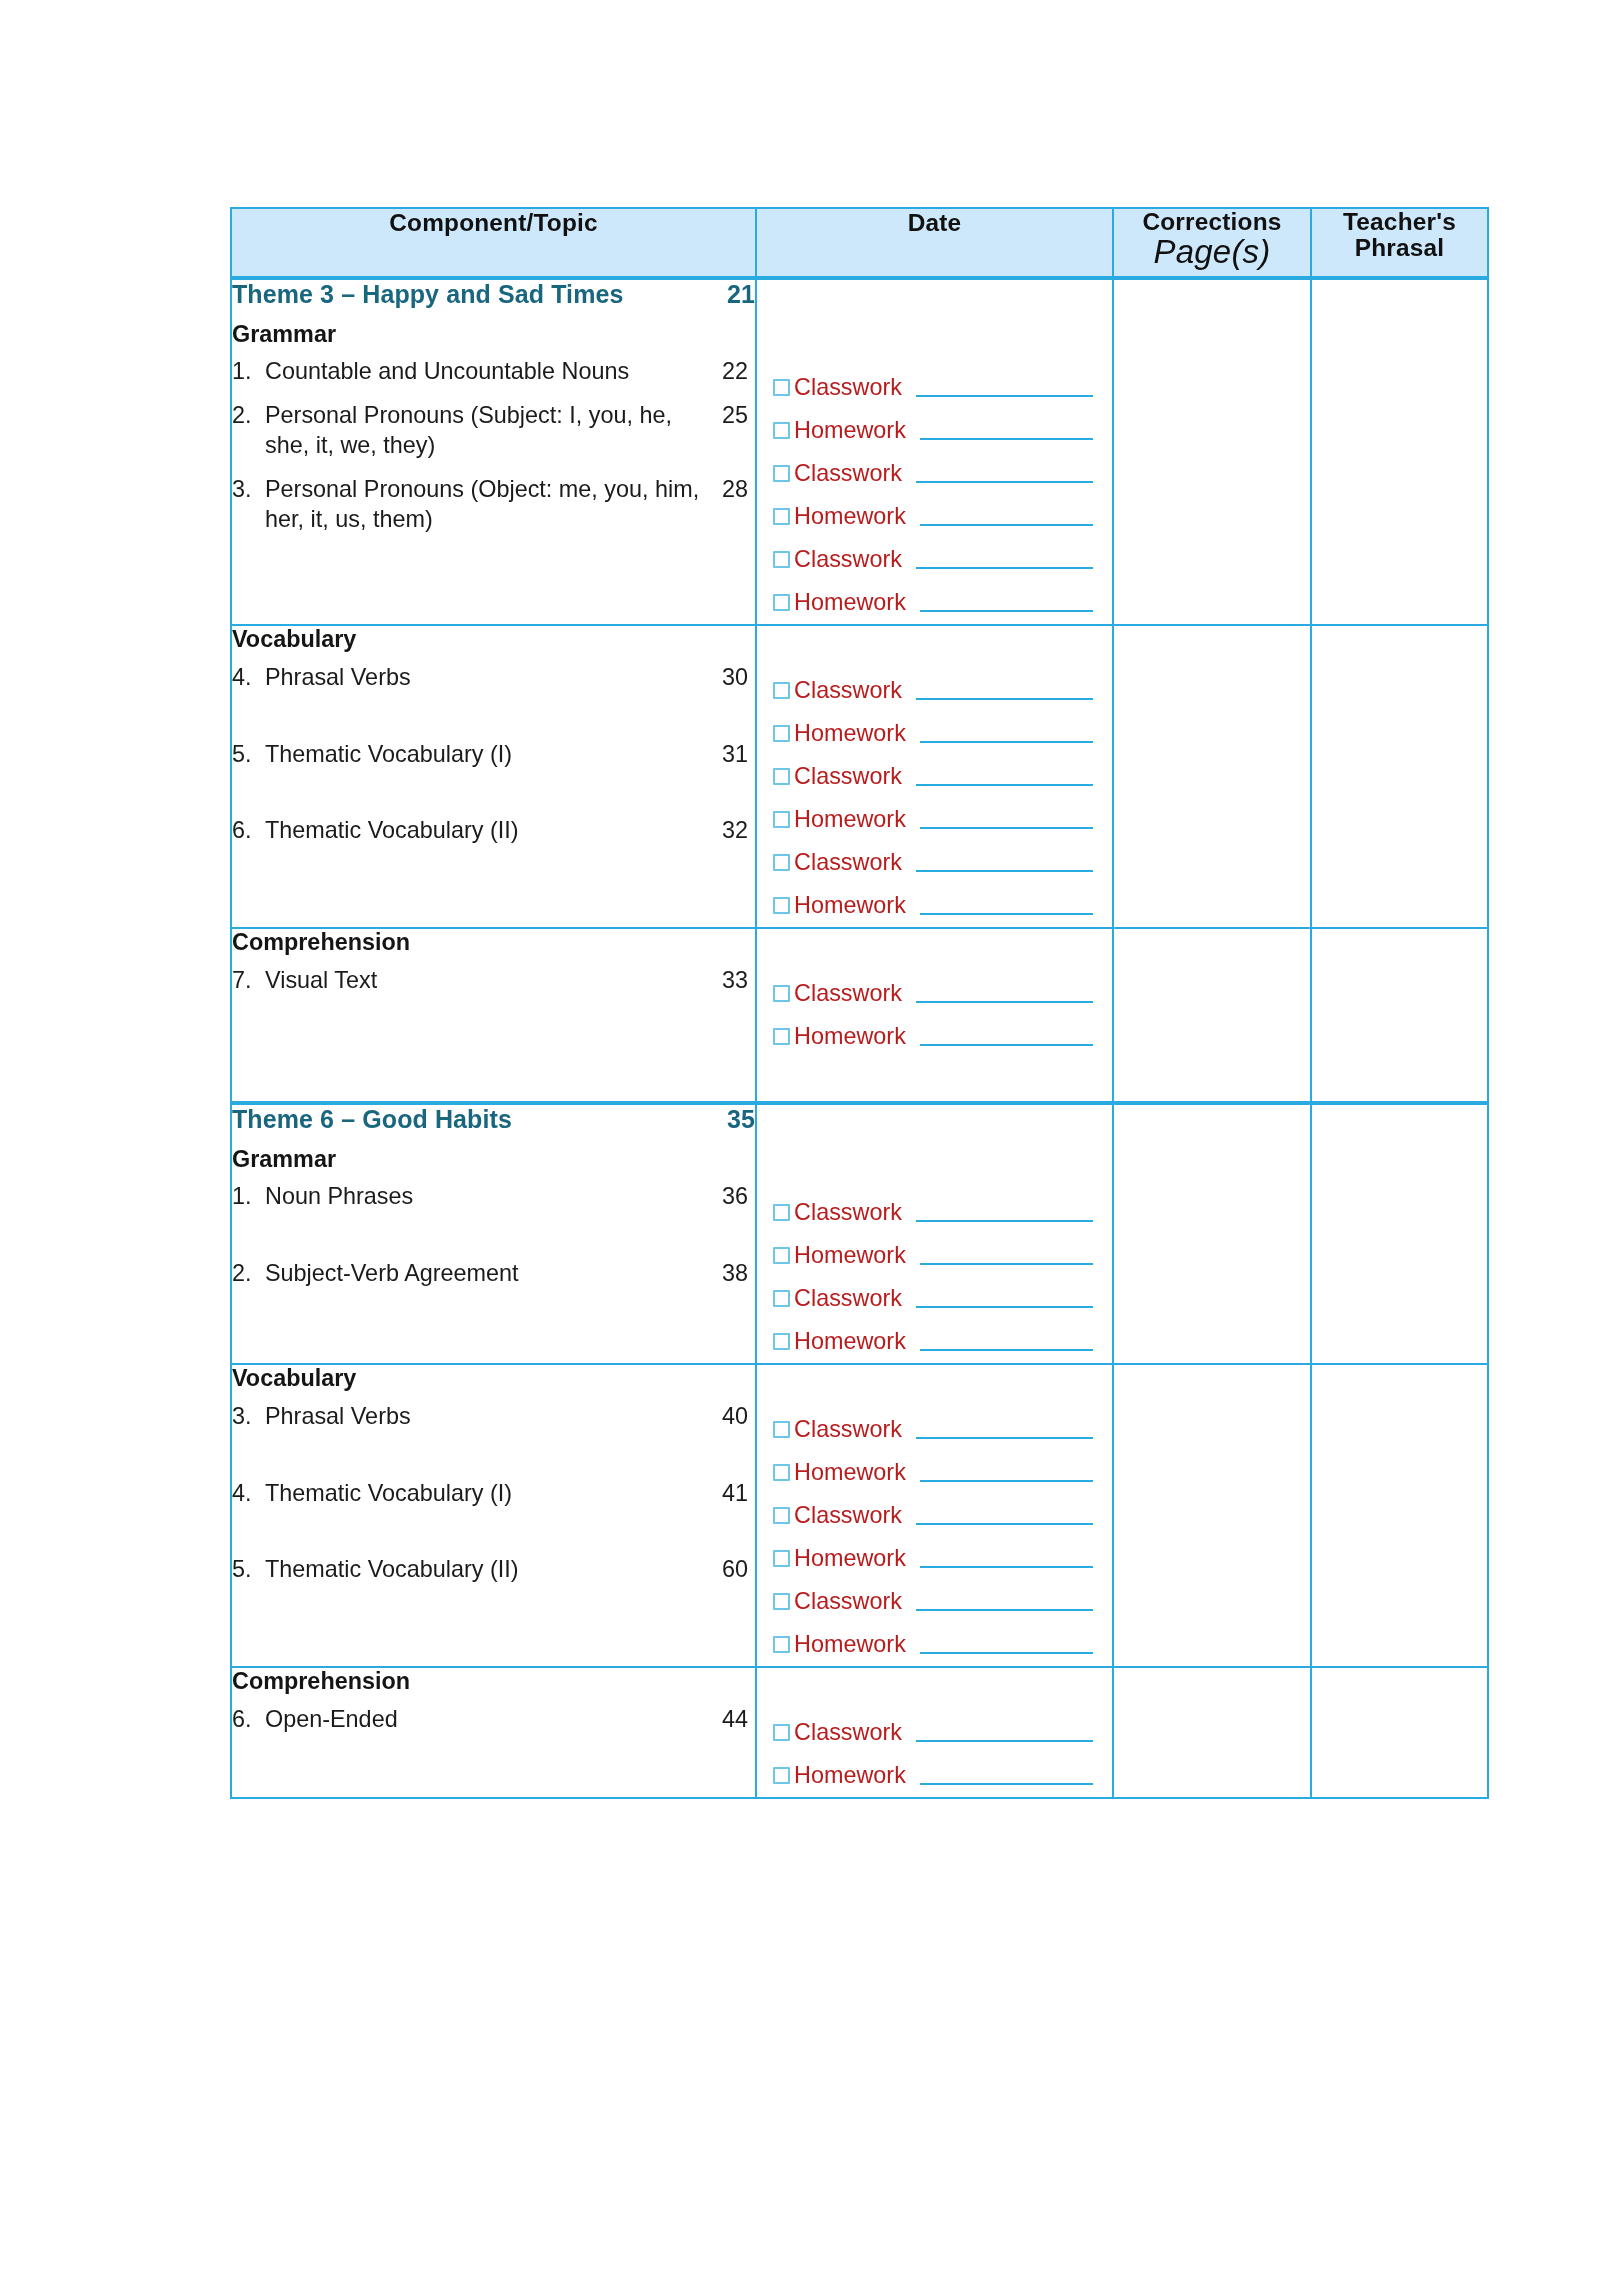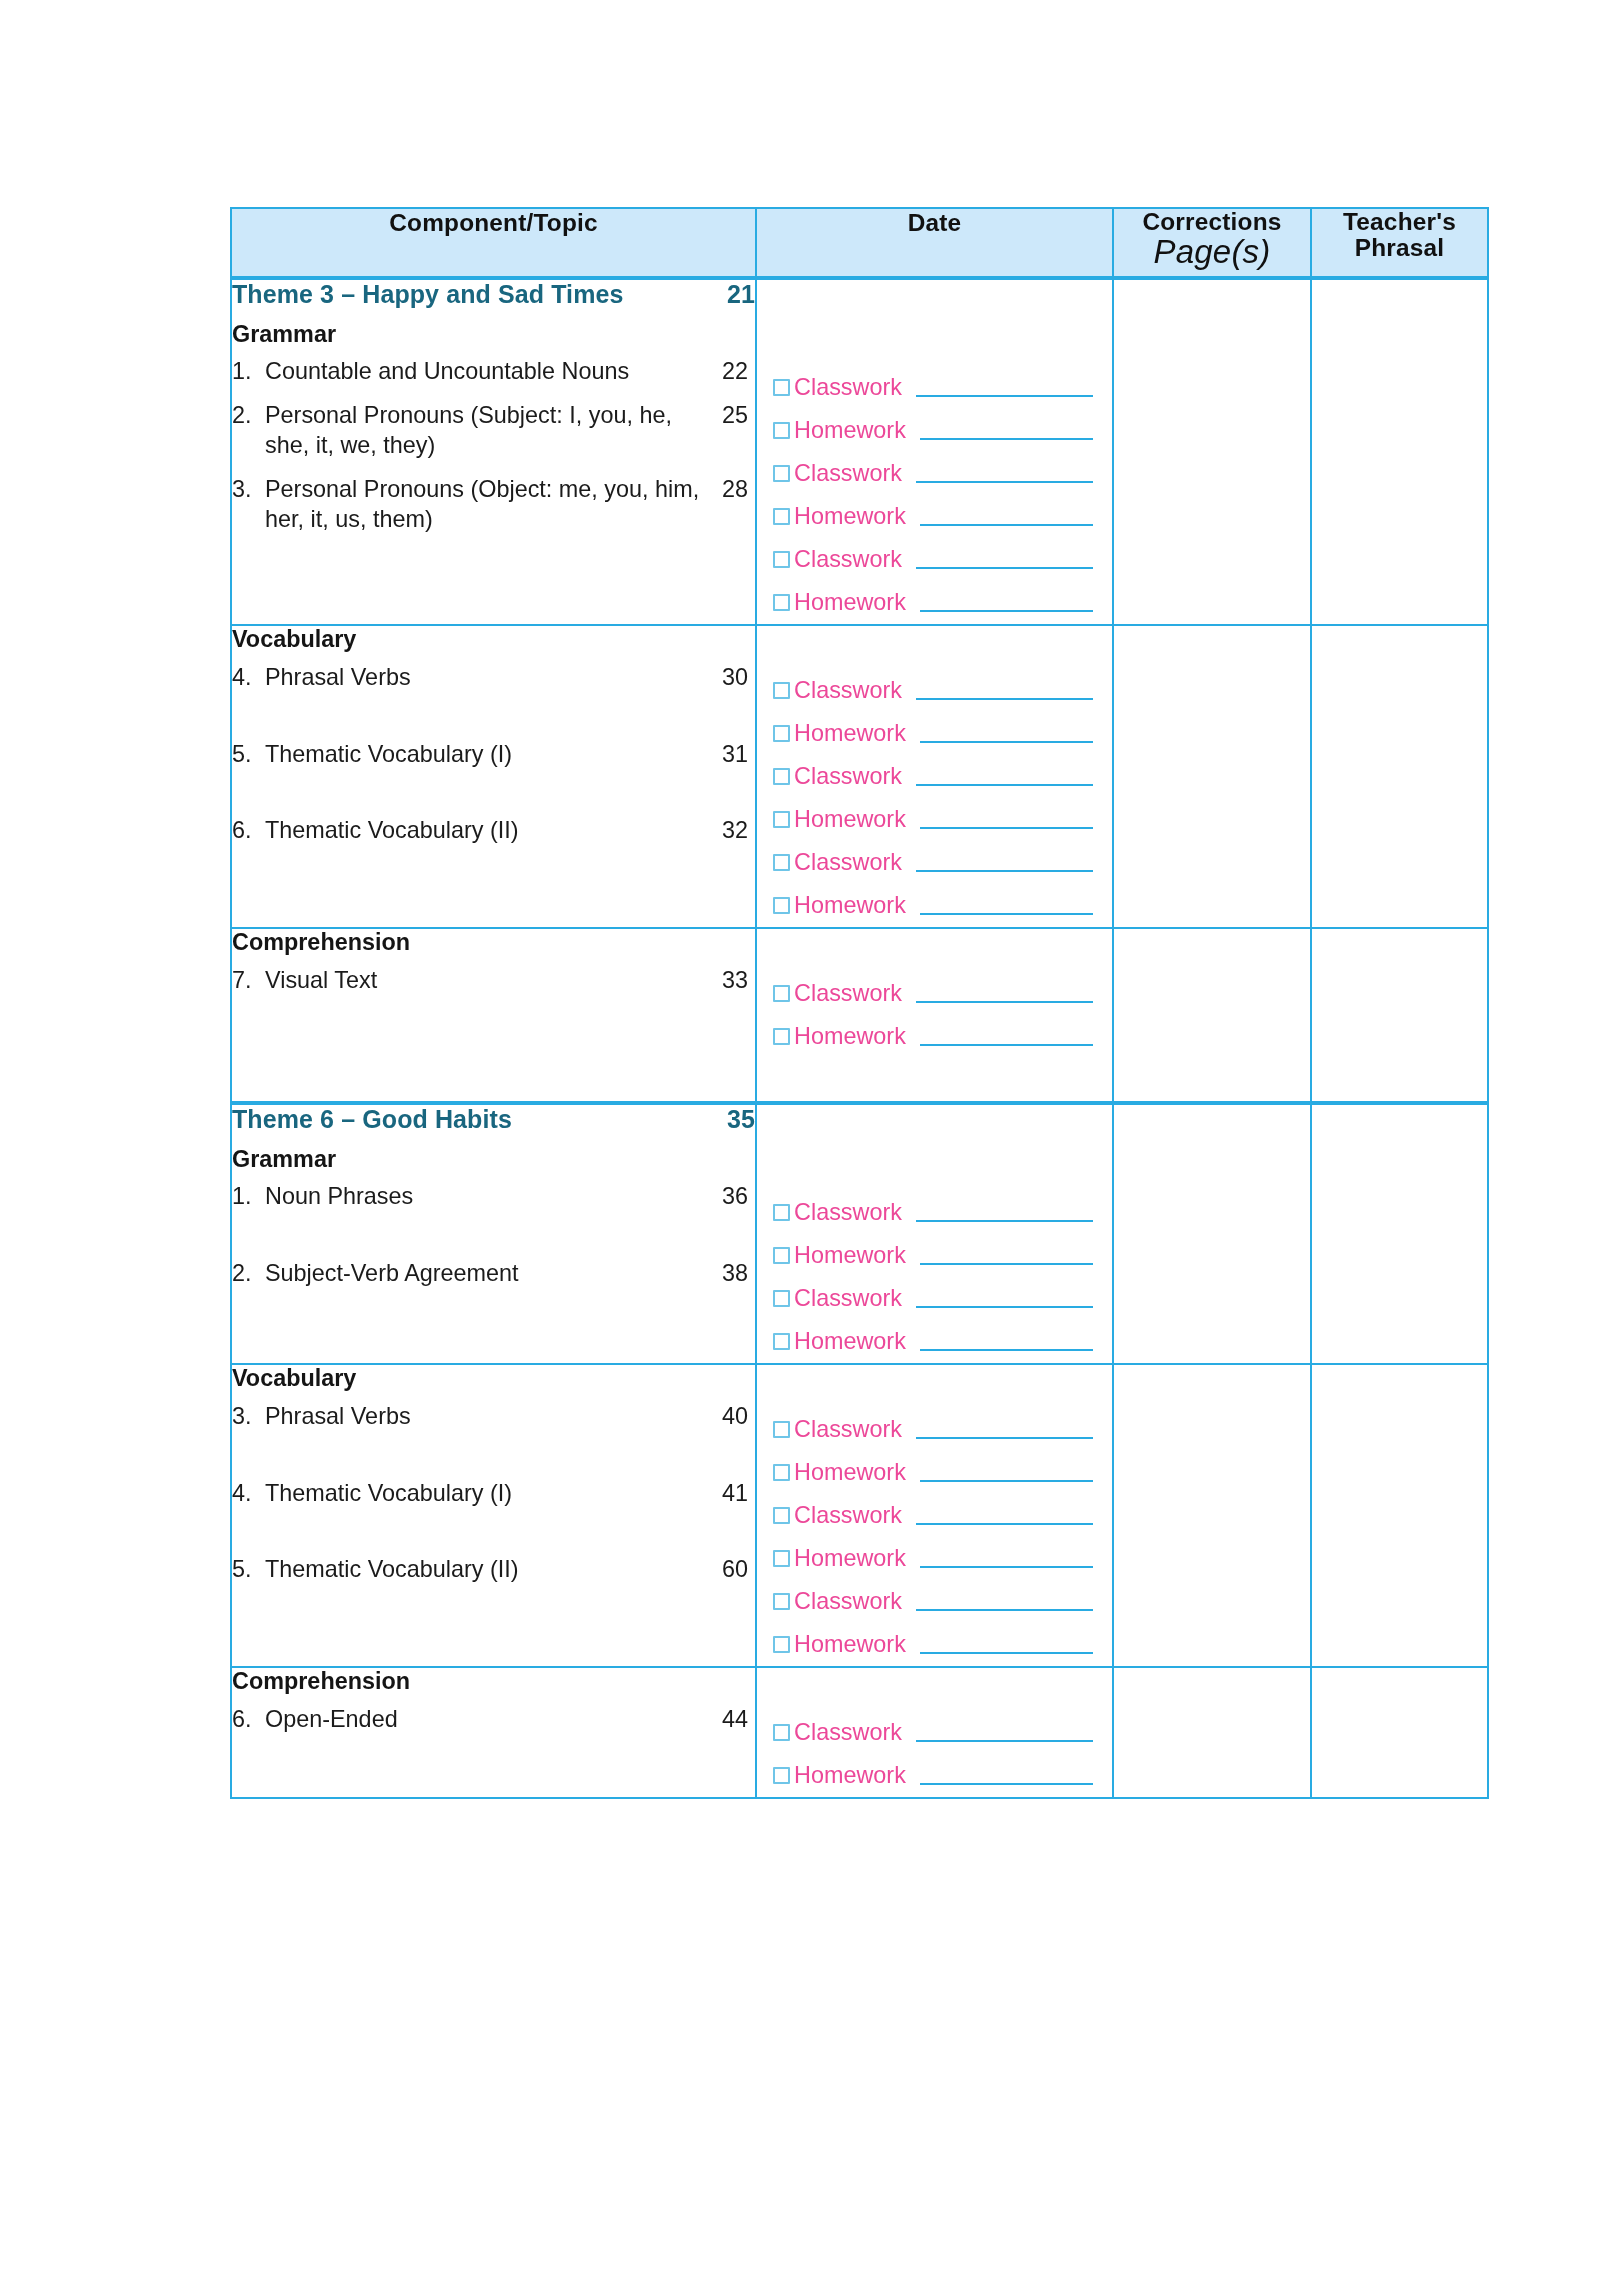--- a/index.html
+++ b/index.html
@@ -130,21 +130,21 @@
   .date-cell {
     padding: 0;
     position: relative;
   }
   .cb-list { padding: 0 15.6px; }
   .cb-row {
     display: flex;
     align-items: center;
     height: 43px;
     font-size: 23.4px;
-    color: #ec4899;
+    color: #b91c1c;
     font-weight: 300;
   }
   .cb-box {
     flex: 0 0 auto;
     width: 17.6px; height: 17.6px;
     border: 2px solid #6FC5E8;
     background: #fff;
     margin-right: 3.9px;
     border-radius: 1px;
   }

